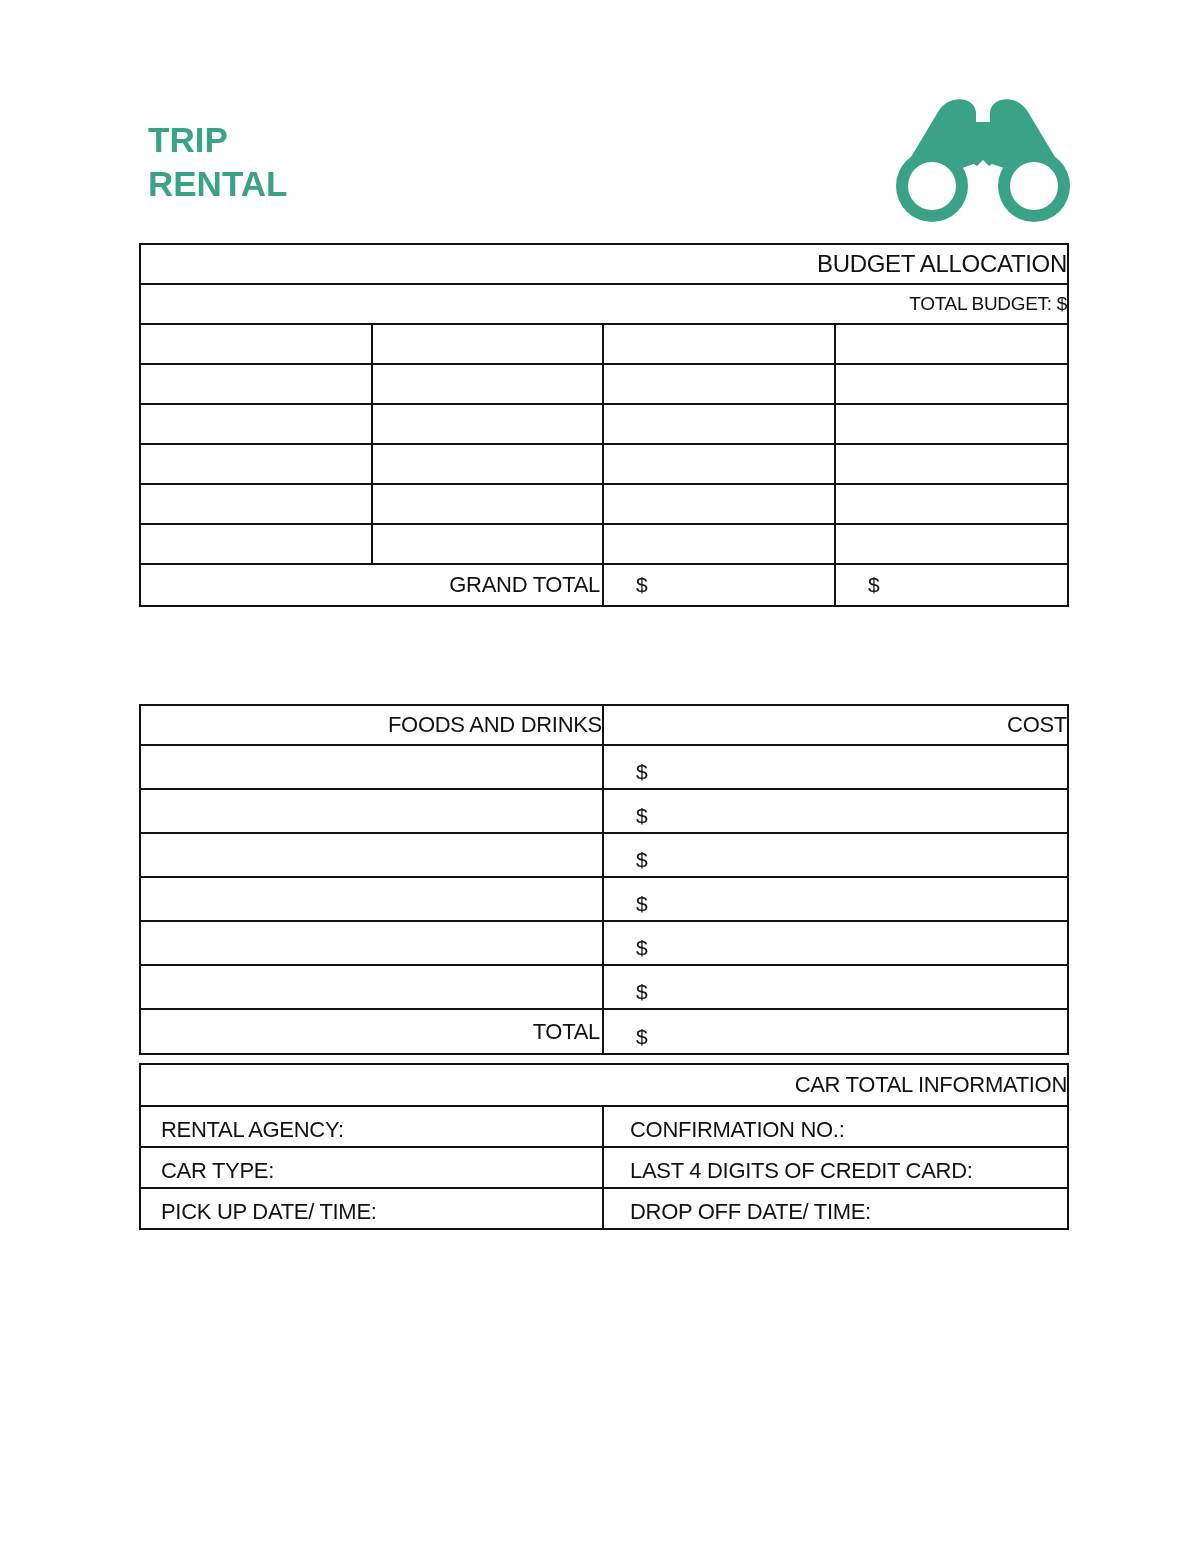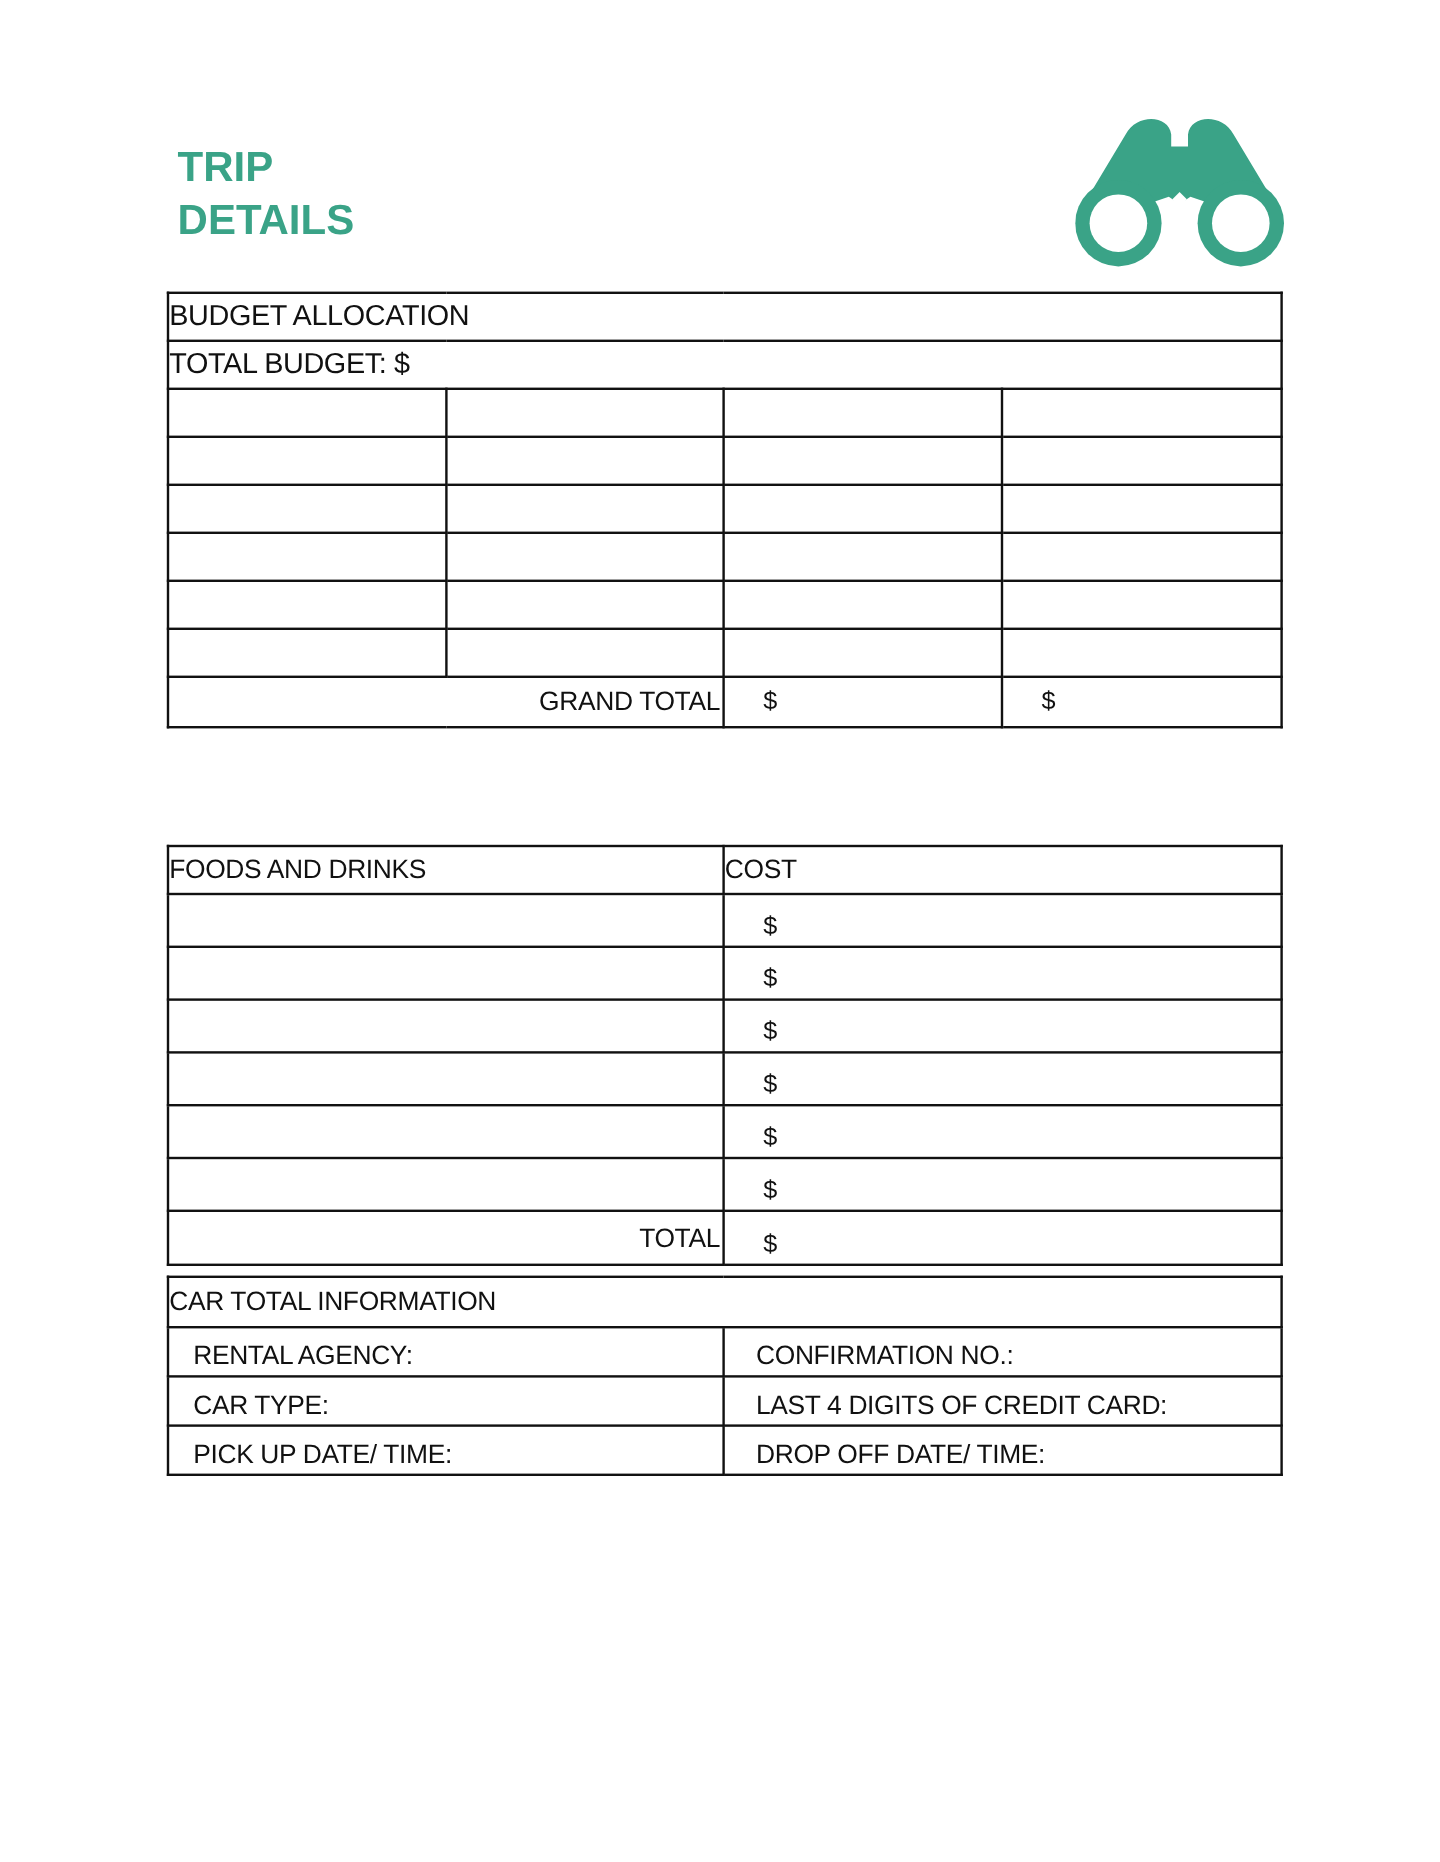--- a/index.html
+++ b/index.html
@@ -2,26 +2,26 @@
 <html><head>
   <meta charset="utf-8">
   <style>
     html, body { margin: 0; padding: 0; background: #ffffff; }
     body { width: 1200px; height: 1552px; position: relative; overflow: hidden; font-family: "Liberation Sans", "DejaVu Sans", sans-serif; color: #111; }
     .title { position: absolute; left: 148px; top: 118px; color: #3aa387; font-weight: bold; font-size: 35px; line-height: 44px; letter-spacing: 0px; }
     .title div { white-space: nowrap; }
     .logo { position: absolute; left: 896px; top: 94px; width: 174px; height: 130px; }
     table { position: absolute; left: 139px; width: 928px; border-collapse: collapse; table-layout: fixed; }
     td { border: 2.5px solid #111; padding: 0; font-size: 22px; font-weight: normal; letter-spacing: -0.3px; white-space: nowrap; overflow: visible; }
-    .center { text-align: left; }
+    .center { text-align: right; }
     .right { text-align: right; padding-right: 2px; }
     .left { text-align: left; }
     .budget-table { top: 243px; }
     .budget-table .row-title td { height: 38px; font-size: 24px; }
-    .budget-table .row-total-budget td { height: 38px; font-size: 24px; }
+    .budget-table .row-total-budget td { height: 38px; font-size: 19px; }
     .budget-table .row-head td { height: 57px; font-size: 19px; line-height: 20px; }
     .budget-table .row-body td { height: 38px; }
     .budget-table .row-grand td { height: 40px; }
     .head-sub { display: block; font-size: 17px; line-height: 18px; }
     .dollar { padding-left: 32px; font-size: 21px; }
     .food-table { top: 704px; }
     .food-table .row-head td { height: 38px; }
     .food-table .row-body td { height: 38px; }
     .food-table .row-total td { height: 39px; }
     .food-table .dollar { vertical-align: bottom; padding-bottom: 4px; }
@@ -29,21 +29,21 @@
     .car-table .row-head td { height: 40px; }
     .car-table .row-body td { height: 36px; vertical-align: bottom; padding-bottom: 3px; }
     .car-left { padding-left: 20px; margin-top: 27px; }
     .car-right { padding-left: 26px; margin-left: 28px; }
   </style>
 </head>
 <body>
 
 <div class="title">
   <div>TRIP</div>
-  <div>DETAILS</div>
+  <div>RENTAL</div>
 </div>
 
 <svg class="logo" viewBox="0 0 174 130">
   <g fill="#3aa387">
     <path d="M42 18 C52 0 78 2 80 18 L80 28 L94 28 L94 18 C96 2 122 0 132 18 L168 78 L120 78 L96 70 L87 76 L78 70 L54 78 L6 78 Z"></path>
     <circle cx="36" cy="92" r="36"></circle>
     <circle cx="138" cy="92" r="36"></circle>
   </g>
   <circle cx="36" cy="92" r="24" fill="#ffffff"></circle>
   <circle cx="138" cy="92" r="24" fill="#ffffff"></circle>

